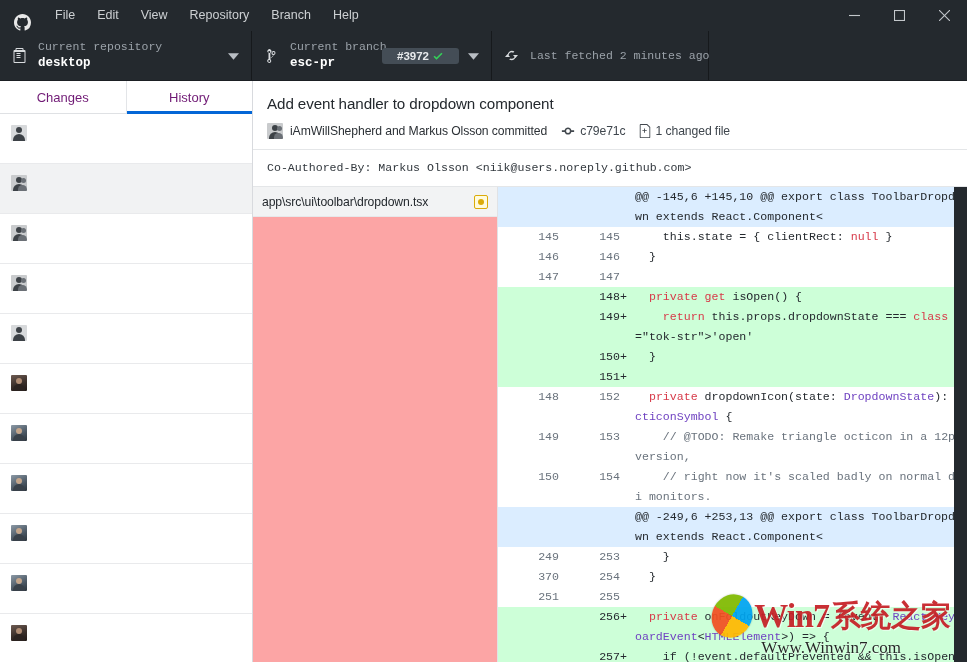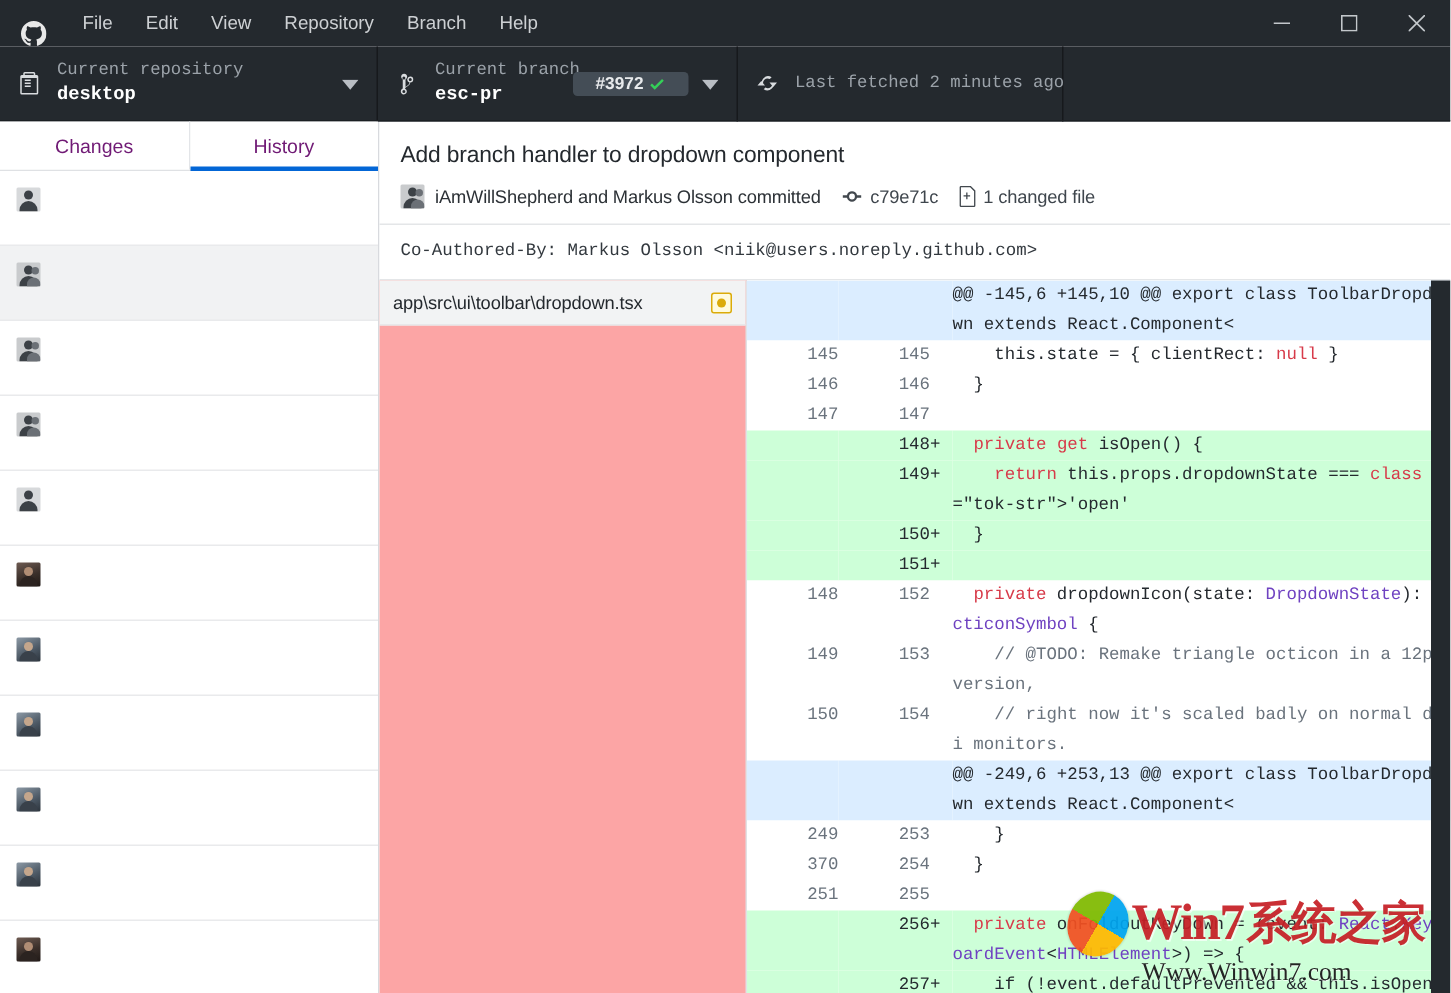--- a/index.html
+++ b/index.html
@@ -463,21 +463,21 @@
             </span>
             <span class="commit-sub"></span>
           </div>
         </div>
       </div>
   </div>
 
   <div id="detail">
 
     <div id="commit-header">
-      <div id="commit-summary">Add branch handler to dropdown component</div>
+      <div id="commit-summary">Add event handler to dropdown component</div>
       <div id="commit-byline">
         <div id="byline-avatar" class="avatar dual">
           <span class="av-head"></span>
             <span class="av-body"></span>
           <span class="av-head2"></span>
             <span class="av-body2"></span>
         </div>
         <span id="byline-author">iAmWillShepherd and Markus Olsson committed</span>
         <span class="meta-chip">
           <svg width="14" height="14" viewBox="0 0 14 16">

